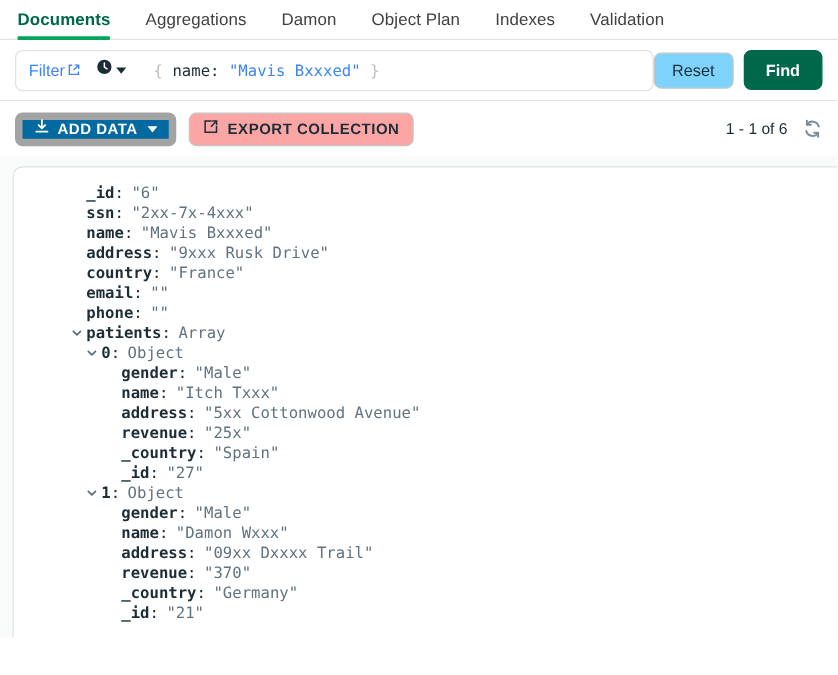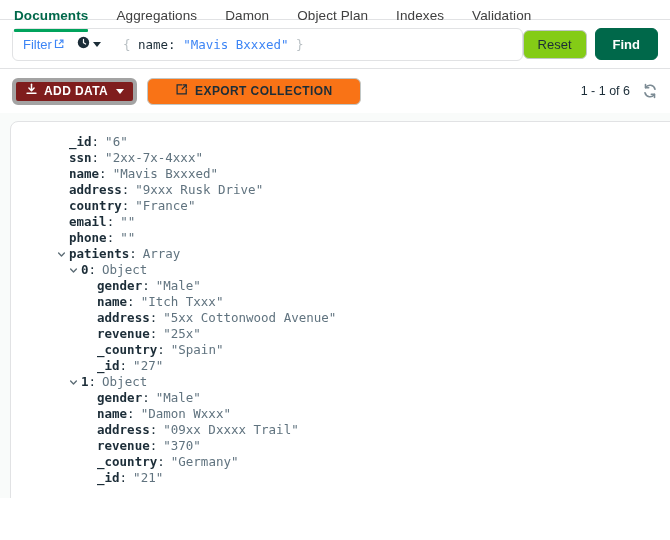--- a/index.html
+++ b/index.html
@@ -11,21 +11,21 @@
     height: 540px;
     overflow: hidden;
     background: #ffffff;
     font-family: "Liberation Sans", sans-serif;
     -webkit-font-smoothing: antialiased;
   }
 
   
   .tabbar {
     position: relative;
-    height: 20px;
+    height: 32px;
     display: flex;
     align-items: flex-start;
     padding: 6px 0 0 0;
     border-bottom: 1px solid #e1e2e4;
     box-sizing: border-box;
   }
   .tab {
     position: relative;
     font-size: 13.5px;
     color: #404040;
@@ -111,21 +111,21 @@
     font-size: 13px;
     display: inline-flex;
     align-items: center;
     justify-content: center;
     cursor: pointer;
     box-sizing: border-box;
     white-space: nowrap;
   }
   .btn-reset {
     border: 1px solid #c1c7c6;
-    background: #84cc16;
+    background: #7dd3fc;
     color: #1c2d38;
     padding: 0 14px;
   }
   .btn-find {
     border: 1px solid #00684a;
     background: #00684a;
     color: #ffffff;
     padding: 15px 17px;
     margin-left: 8px;
     font-weight: bold;
@@ -134,49 +134,49 @@
   
   .toolbar {
     height: 44px;
     display: flex;
     align-items: center;
     padding: 0 12px;
     box-sizing: border-box;
     background: #ffffff;
   }
   .btn-adddata {
-    background: #7f1d1d;
+    background: #0369a1;
     color: #ffffff;
-    border: 4px solid #a3a3a3;
+    border: 6px solid #a3a3a3;
     border-radius: 6px;
     height: 27px;
     padding: 0 9px;
     display: inline-flex;
     align-items: center;
     gap: 6px;
     font-size: 12px;
     font-weight: bold;
     letter-spacing: 0.4px;
     cursor: pointer;
     box-sizing: border-box;
   }
   .btn-adddata .caret-w {
     width: 0; height: 0;
     border-left: 4px solid transparent;
     border-right: 4px solid transparent;
     border-top: 5px solid #ffffff;
     margin-left: 2px;
   }
   .btn-export {
-    background: #f97316;
+    background: #fca5a5;
     color: #1c2d38;
     border: 1px solid #c1c7c6;
     border-radius: 6px;
     height: 27px;
-    padding: 0 27px;
+    padding: 0 10px;
     margin-left: 10px;
     display: inline-flex;
     align-items: center;
     gap: 7px;
     font-size: 12px;
     font-weight: bold;
     letter-spacing: 0.4px;
     cursor: pointer;
     box-sizing: border-box;
   }

